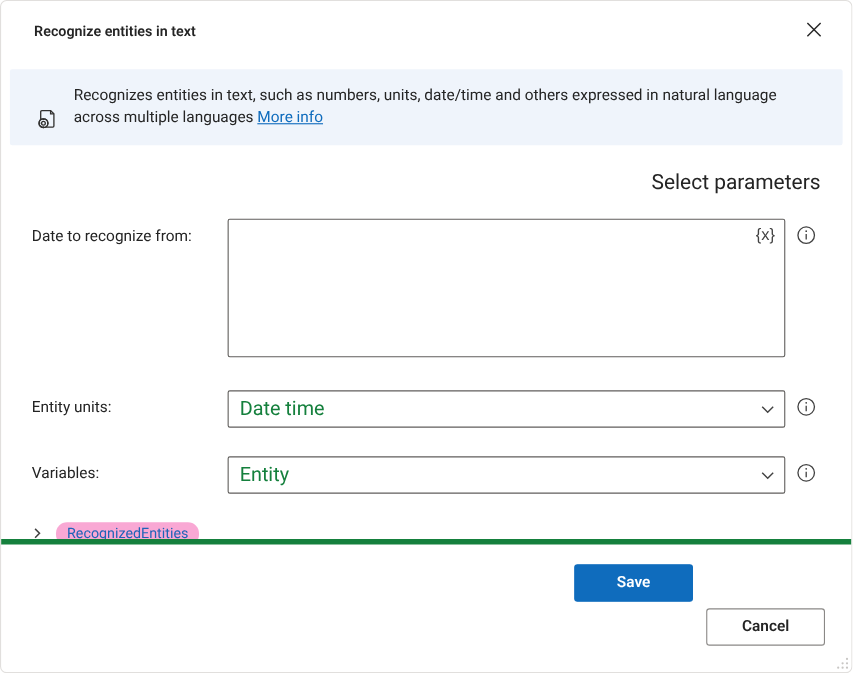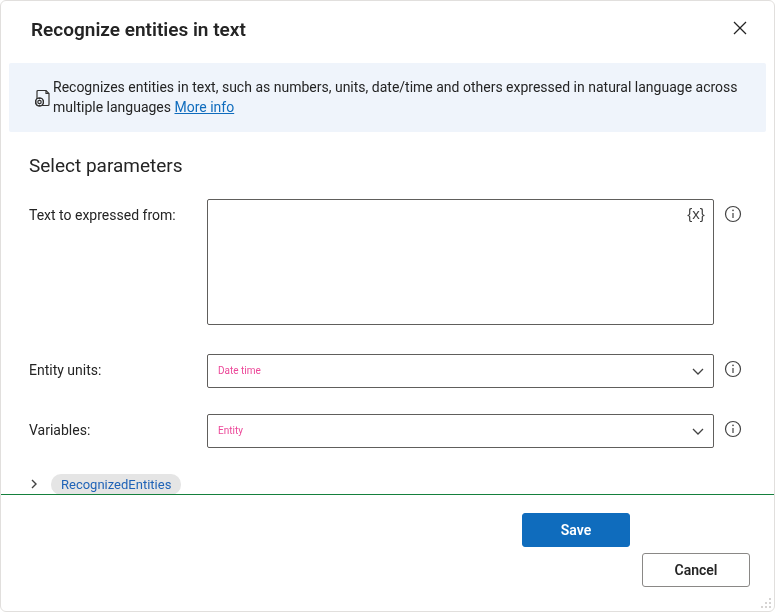--- a/index.html
+++ b/index.html
@@ -24,37 +24,38 @@
     overflow: hidden;
   }
   .titlebar {
     display:flex;
     align-items:center;
     justify-content: space-between;
     padding: 14px 20px 10px 30px;
   }
   .titlebar h1 {
     margin:0;
-    font-size: 19px;
+    font-size: 13px;
     font-weight: 600;
     color: #242424;
   }
   .close-btn {
     width: 28px; height: 28px;
     display:flex; align-items:center; justify-content:center;
     cursor:pointer;
     color:#242424;
   }
   .close-btn svg { width:14px; height:14px; }
   .info-banner {
     margin: 10px 8px 0 8px;
     background: #eff4fb;
     padding: 14px 24px 14px 24px;
     display:flex;
-    align-items:center;
+    gap: 14px;
+    align-items:flex-end;
     border-radius: 2px;
   }
   .banner-icon {
     flex: 0 0 auto;
     width: 20px; height: 20px;
     margin-top: 2px;
     color:#323130;
   }
   .banner-icon svg { width:20px; height:20px; }
   .banner-text {
@@ -69,20 +70,21 @@
   .scroll-area {
     flex: 1 1 auto;
     padding: 22px 28px 10px 28px;
     overflow:auto;
   }
   .section-heading {
     font-size: 19px;
     font-weight: 400;
     color:#242424;
     margin: 0 0 22px 0;
+    text-align: right;
   }
   .field-row {
     display:flex;
     align-items:flex-start;
     gap: 8px;
     margin-bottom: 26px;
   }
   .field-label {
     flex: 0 0 170px;
     padding-top: 8px;
@@ -129,22 +131,22 @@
     width:100%;
     height:34px;
     border:1px solid #605e5c;
     border-radius:2px;
     background:#fff;
     padding: 0 34px 0 10px;
     display:flex;
     align-items:center;
     cursor:pointer;
     position:relative;
-    font-size:10px;
-    color:#ec4899;
+    font-size:18px;
+    color:#15803d;
   }
   .select .chev {
     position:absolute;
     right:8px; top:50%;
     transform:translateY(-50%);
     width:14px; height:14px;
     color:#424242;
   }
   .select .chev svg { width:14px; height:14px; display:block; }
   .variables-row {
@@ -156,29 +158,29 @@
   .expander-caret {
     width:10px; height:10px;
     color:#424242;
   }
   .expander-caret svg { width:10px; height:10px; display:block; }
   .variables-label {
     font-weight:600;
     color:#242424;
   }
   .pill {
-    background:#e5e5e5;
+    background:#f9a8d4;
     color:#1f63b7;
     padding: 3px 10px;
     border-radius: 10px;
     font-size:13px;
     cursor:pointer;
   }
   .footer {
-    border-top:1px solid #15803d;
+    border-top:5px solid #15803d;
     padding: 18px 24px 24px 24px;
     display:flex;
     justify-content:flex-end;
     gap: 12px;
     position:relative;
   }
   .btn {
     min-width:108px;
     height:34px;
     border-radius:3px;
@@ -240,21 +242,21 @@
     </span>
     <div class="banner-text">
       <span>Recognizes entities in text, such as numbers, units, date/time and others expressed in natural language across multiple languages </span><a class="link">More info</a>
     </div>
   </div>
 
   <div class="scroll-area">
     <h2 class="section-heading">Select parameters</h2>
 
     <div class="field-row">
-      <div class="field-label">Text to expressed from:</div>
+      <div class="field-label">Date to recognize from:</div>
       <div class="field-control">
         <textarea class="textarea" placeholder="" style=""></textarea>
         <div class="var-token-btn">
           <span>{x}</span>
         </div>
       </div>
       <div class="help-slot">
         <span class="help-icon">
           <svg viewBox="0 0 18 18" fill="none" stroke="currentColor" stroke-width="1.2">
             <circle cx="9" cy="9" r="7.5"></circle>

